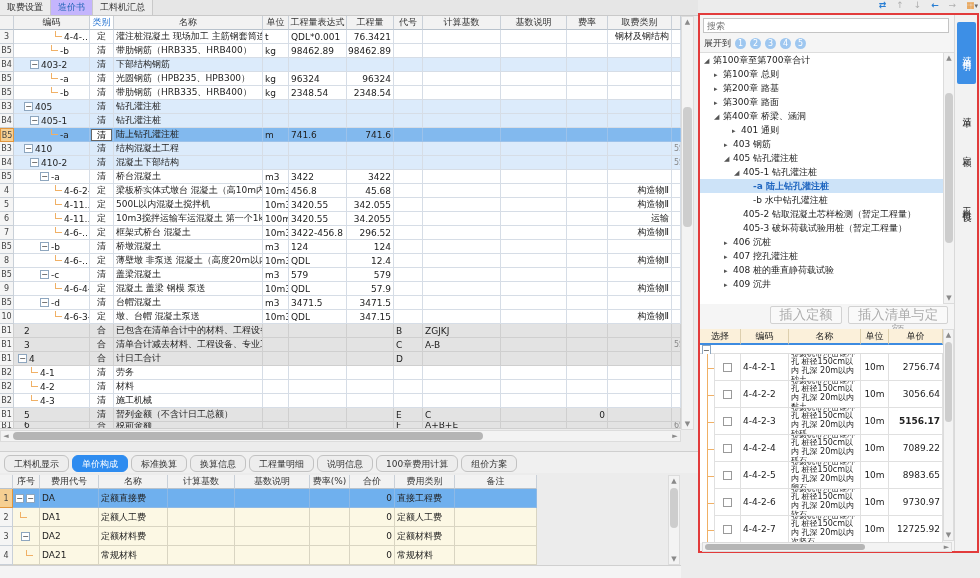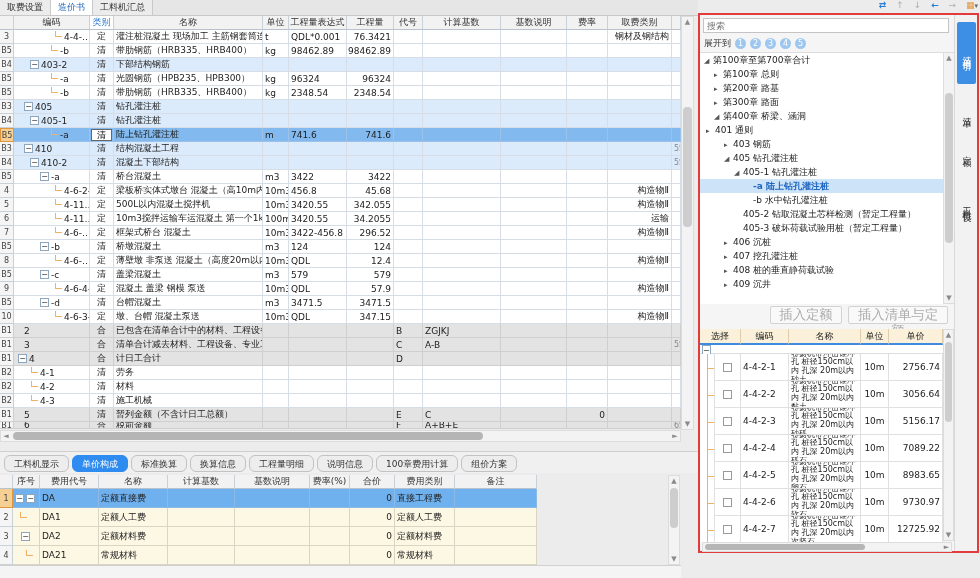--- a/index.html
+++ b/index.html
@@ -1,21 +1,21 @@
 <!DOCTYPE html>
 <html><head>
 <meta charset="utf-8">
 <style>
 *{margin:0;padding:0;box-sizing:border-box}
 html,body{width:980px;height:578px;overflow:hidden}
 body{position:relative;font-family:"DejaVu Sans","Liberation Sans",sans-serif;font-size:9px;color:#222;background:#ececec}
 
 #top-tabs{position:absolute;left:0;top:0;width:698px;height:16px;background:#e6e6e6;border-bottom:1px solid #c9c9c9}
 .ttab{display:inline-block;height:15px;line-height:15px;padding:0 7px;border-right:1px solid #c9c9c9;background:#ececec;color:#333;cursor:default}
-.ttab.active{background:#ffffff;color:#1b62b5}
+.ttab.active{background:#c4b5fd;color:#1b62b5}
 
 #main-head,#fee-head{position:absolute;display:flex}
 #main-head{left:0;top:16px;height:14px}
 .hcell{height:14px;line-height:13px;text-align:center;background:#f2f2f2;border-right:1px solid #c9d0d8;border-bottom:1px solid #b8c2cc;overflow:hidden;white-space:nowrap;color:#333}
 .hcell.colsel{background:#fff;color:#1e6fd0}
 #main-rows{position:absolute;left:0;top:30px;width:681px}
 .mrow{display:flex;height:14px;background:#fff}
 .mrow.rb{background:#dcebfb}
 .mrow.rg{background:#e3e3e3}
 .mrow.rsel{background:#82b9ee}
@@ -773,21 +773,21 @@
   <input id="search" placeholder="搜索" style="">
   <div id="expand-row">
     <span>展开到</span><span id="lvls"><span class="lvl">1</span><span class="lvl">2</span><span class="lvl">3</span><span class="lvl">4</span><span class="lvl">5</span></span>
   </div>
   <div id="tree">
       <div class="titem" style="padding-left: 4px;"><span class="tarrow">◢</span><span>第100章至第700章合计</span></div>
       <div class="titem" style="padding-left: 14px;"><span class="tarrow">▸</span><span>第100章 总则</span></div>
       <div class="titem" style="padding-left: 14px;"><span class="tarrow">▸</span><span>第200章 路基</span></div>
       <div class="titem" style="padding-left: 14px;"><span class="tarrow">▸</span><span>第300章 路面</span></div>
       <div class="titem" style="padding-left: 14px;"><span class="tarrow">◢</span><span>第400章 桥梁、涵洞</span></div>
-      <div class="titem" style="padding-left: 6px;"><span class="tarrow">▸</span><span>401 通则</span></div>
+      <div class="titem" style="padding-left: 32px;"><span class="tarrow">▸</span><span>401 通则</span></div>
       <div class="titem" style="padding-left: 24px;"><span class="tarrow">▸</span><span>403 钢筋</span></div>
       <div class="titem" style="padding-left: 24px;"><span class="tarrow">◢</span><span>405 钻孔灌注桩</span></div>
       <div class="titem" style="padding-left: 34px;"><span class="tarrow">◢</span><span>405-1 钻孔灌注桩</span></div>
       <div class="titem selected" style="padding-left: 44px; font-weight: bold;"><span class="tarrow"></span><span>-a 陆上钻孔灌注桩</span></div>
       <div class="titem" style="padding-left: 44px;"><span class="tarrow"></span><span>-b 水中钻孔灌注桩</span></div>
       <div class="titem" style="padding-left: 34px;"><span class="tarrow"></span><span>405-2 钻取混凝土芯样检测（暂定工程量）</span></div>
       <div class="titem" style="padding-left: 34px;"><span class="tarrow"></span><span>405-3 破坏荷载试验用桩（暂定工程量）</span></div>
       <div class="titem" style="padding-left: 24px;"><span class="tarrow">▸</span><span>406 沉桩</span></div>
       <div class="titem" style="padding-left: 24px;"><span class="tarrow">▸</span><span>407 挖孔灌注桩</span></div>
       <div class="titem" style="padding-left: 24px;"><span class="tarrow">▸</span><span>408 桩的垂直静荷载试验</span></div>
@@ -839,21 +839,21 @@
         <div class="cell ptree" style="width: 15px;">
           <span class="vline"></span>
           <span class="hline"></span>
         </div>
         <div class="cell" style="width: 26px;">
           <span class="chk"></span>
         </div>
         <div class="cell" style="width: 48px;">4-4-2-3</div>
         <div class="cell pname" style="width: 72px;">卷扬机带冲击锥冲孔 桩径150cm以内 孔深 20m以内 砂砾</div>
         <div class="cell cc" style="width: 28px;">10m</div>
-        <div class="cell cr" style="width: 54px;">5156.17</div>
+        <div class="cell cr" style="width: 54px; font-weight: bold;">5156.17</div>
       </div>
       <div class="prow">
         <div class="cell ptree" style="width: 15px;">
           <span class="vline"></span>
           <span class="hline"></span>
         </div>
         <div class="cell" style="width: 26px;">
           <span class="chk"></span>
         </div>
         <div class="cell" style="width: 48px;">4-4-2-4</div>

